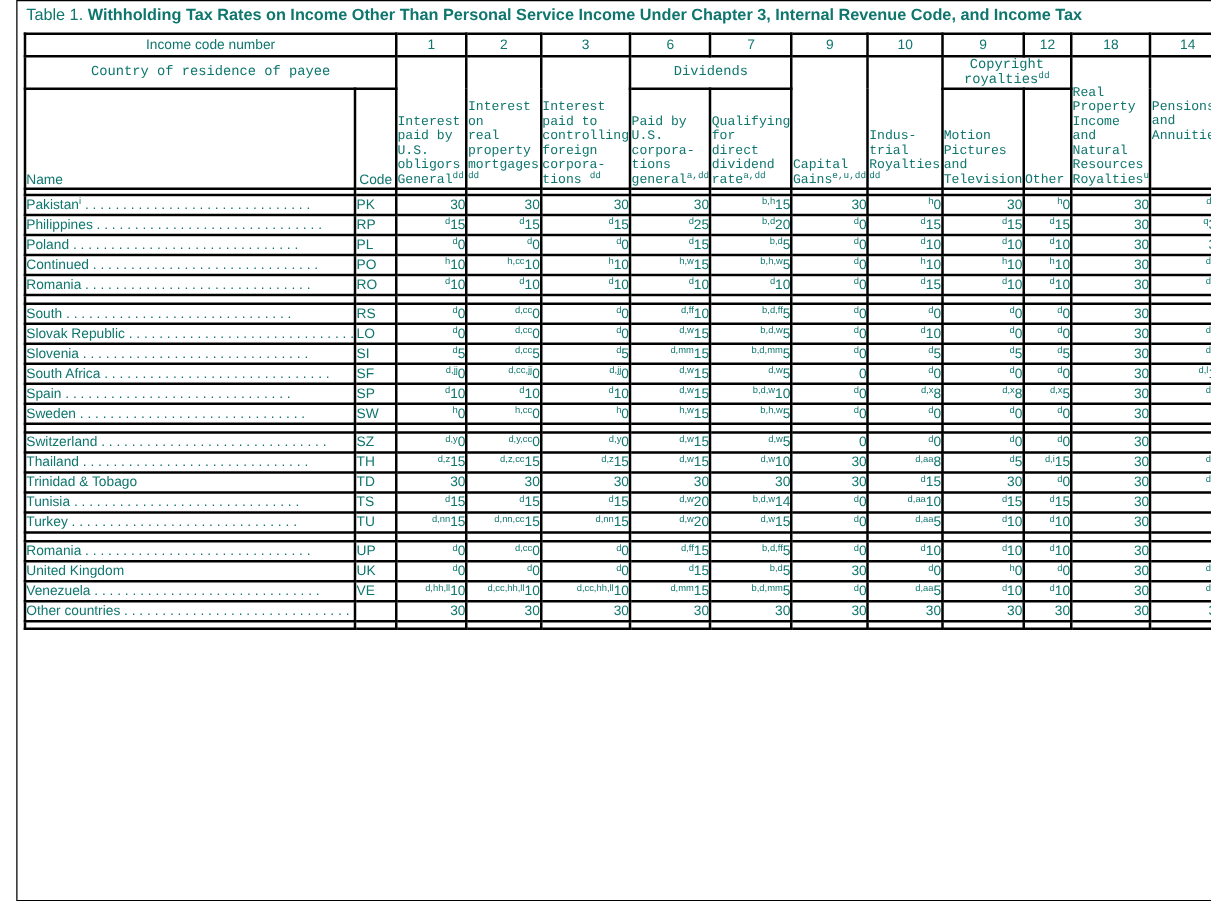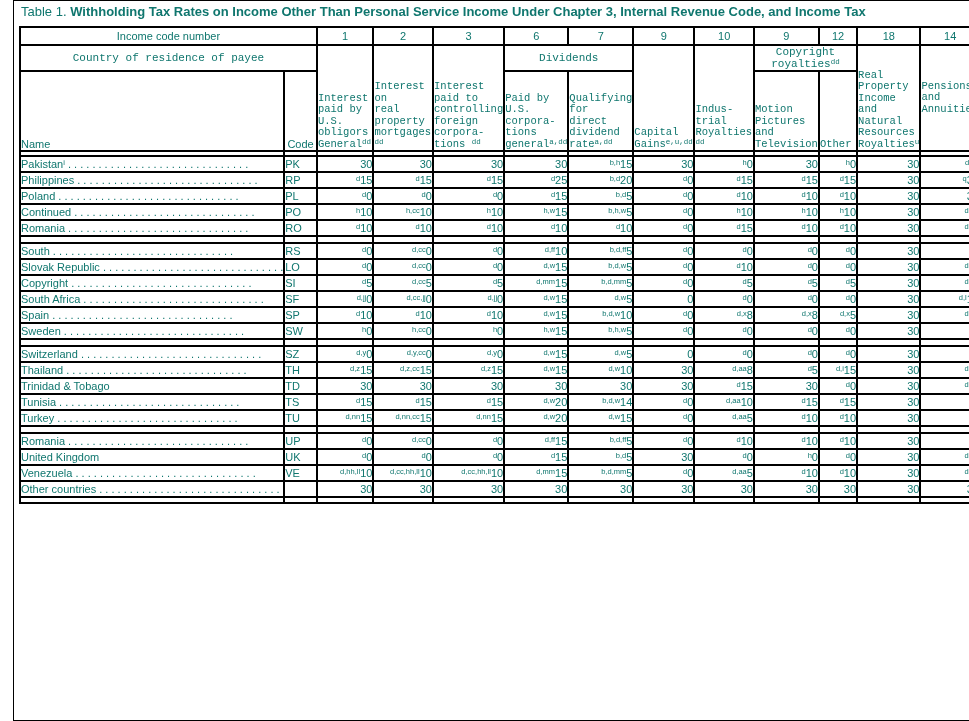--- a/index.html
+++ b/index.html
@@ -213,21 +213,21 @@
           <td class="rate-cell"><sup>d,w</sup>15</td>
           <td class="rate-cell"><sup>b,d,w</sup>5</td>
           <td class="rate-cell"><sup>d</sup>0</td>
           <td class="rate-cell"><sup>d</sup>10</td>
           <td class="rate-cell"><sup>d</sup>0</td>
           <td class="rate-cell"><sup>d</sup>0</td>
           <td class="rate-cell">30</td>
           <td class="rate-cell"><sup>d,f</sup>0</td>
         </tr>
         <tr>
-          <td class="name-cell">Copyright . . . . . . . . . . . . . . . . . . . . . . . . . . . . . .</td>
+          <td class="name-cell">Slovenia . . . . . . . . . . . . . . . . . . . . . . . . . . . . . .</td>
           <td class="code-cell">SI</td>
           <td class="rate-cell"><sup>d</sup>5</td>
           <td class="rate-cell"><sup>d,cc</sup>5</td>
           <td class="rate-cell"><sup>d</sup>5</td>
           <td class="rate-cell"><sup>d,mm</sup>15</td>
           <td class="rate-cell"><sup>b,d,mm</sup>5</td>
           <td class="rate-cell"><sup>d</sup>0</td>
           <td class="rate-cell"><sup>d</sup>5</td>
           <td class="rate-cell"><sup>d</sup>5</td>
           <td class="rate-cell"><sup>d</sup>5</td>

